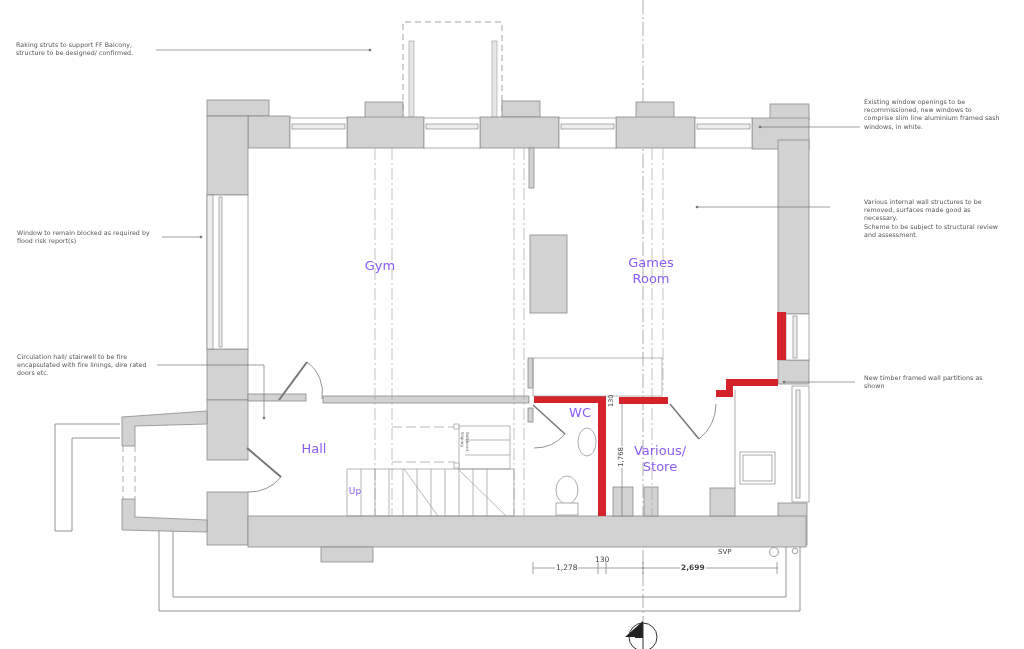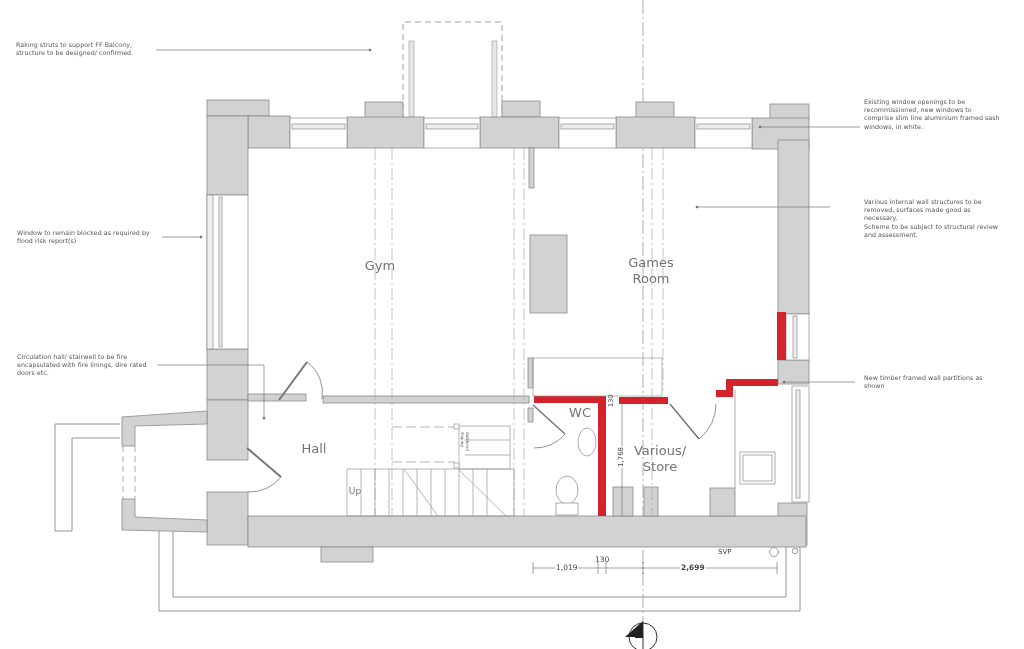--- a/index.html
+++ b/index.html
@@ -1,19 +1,19 @@
 <!DOCTYPE html>
 <html><head>
 <meta charset="utf-8">
 <style>
   html, body { margin: 0; padding: 0; background: #ffffff; }
   body { width: 1024px; height: 649px; position: relative; overflow: hidden; font-family: "DejaVu Sans", sans-serif; }
   #plan { position: absolute; left: 0; top: 0; width: 1024px; height: 649px; }
   .note { position: absolute; font-family: "DejaVu Sans", sans-serif; font-size: 6.3px; line-height: 8.2px; color: #555555; white-space: pre-line; letter-spacing: 0.05px; }
-  .room { position: absolute; font-family: "DejaVu Sans", sans-serif; color: #737373; text-align: center; white-space: pre-line; }
+  .room { position: absolute; font-family: "DejaVu Sans", sans-serif; color: #8b5cf6; text-align: center; white-space: pre-line; }
   .room-lg { font-size: 13px; line-height: 16px; }
   .room-sm { font-size: 9px; }
   .dim { position: absolute; font-family: "DejaVu Sans", sans-serif; font-size: 7.5px; color: #444444; background: #ffffff; padding: 0 1px; }
   .tiny { position: absolute; font-family: "DejaVu Sans", sans-serif; font-size: 4px; color: #666; transform: rotate(90deg); transform-origin: left top; white-space: pre-line; line-height: 5px; }
 </style>
 </head>
 <body>
 
 <svg id="plan" viewBox="0 0 1024 649" xmlns="http://www.w3.org/2000/svg">
 
@@ -224,21 +224,21 @@
 
 <div class="room room-lg" style="left:350px;top:258px;width:60px;">Gym</div>
 <div class="room room-lg" style="left:616px;top:255px;width:70px;">Games
 Room</div>
 <div class="room room-lg" style="left:294px;top:441px;width:40px;">Hall</div>
 <div class="room room-lg" style="left:560px;top:405px;width:40px;text-align:center;">WC</div>
 <div class="room room-lg" style="left:630px;top:443px;width:60px;">Various/
 Store</div>
 <div class="room room-sm" style="left:325px;top:486px;width:20px;margin-left:20px;">Up</div>
 
-<div class="dim" style="left:555px;top:563px;">1,019</div>
+<div class="dim" style="left:555px;top:563px;">1,278</div>
 <div class="dim" style="left:594px;top:555px;background:transparent;">130</div>
 <div class="dim" style="left:680px;top:563px;font-weight:bold;">2,699</div>
 <div class="dim" style="left:607px;top:396px;transform:rotate(-90deg);transform-origin:left top;top:408px;font-size:6.5px;background:transparent;">130</div>
 <div class="dim" style="left:617px;top:468px;transform:rotate(-90deg);transform-origin:left top;font-size:7px;">1,768</div>
 
 <div class="dim" style="left:717px;top:548px;background:transparent;font-size:7px;">SVP</div>
 <div class="dim" style="left:634px;top:640px;background:transparent;font-size:10px;font-weight:bold;color:#222;transform:rotate(-90deg);transform-origin:left top;">B</div>
 <div class="tiny" style="left:470px;top:432px;">Bulkhead
 Sloping</div>
 

